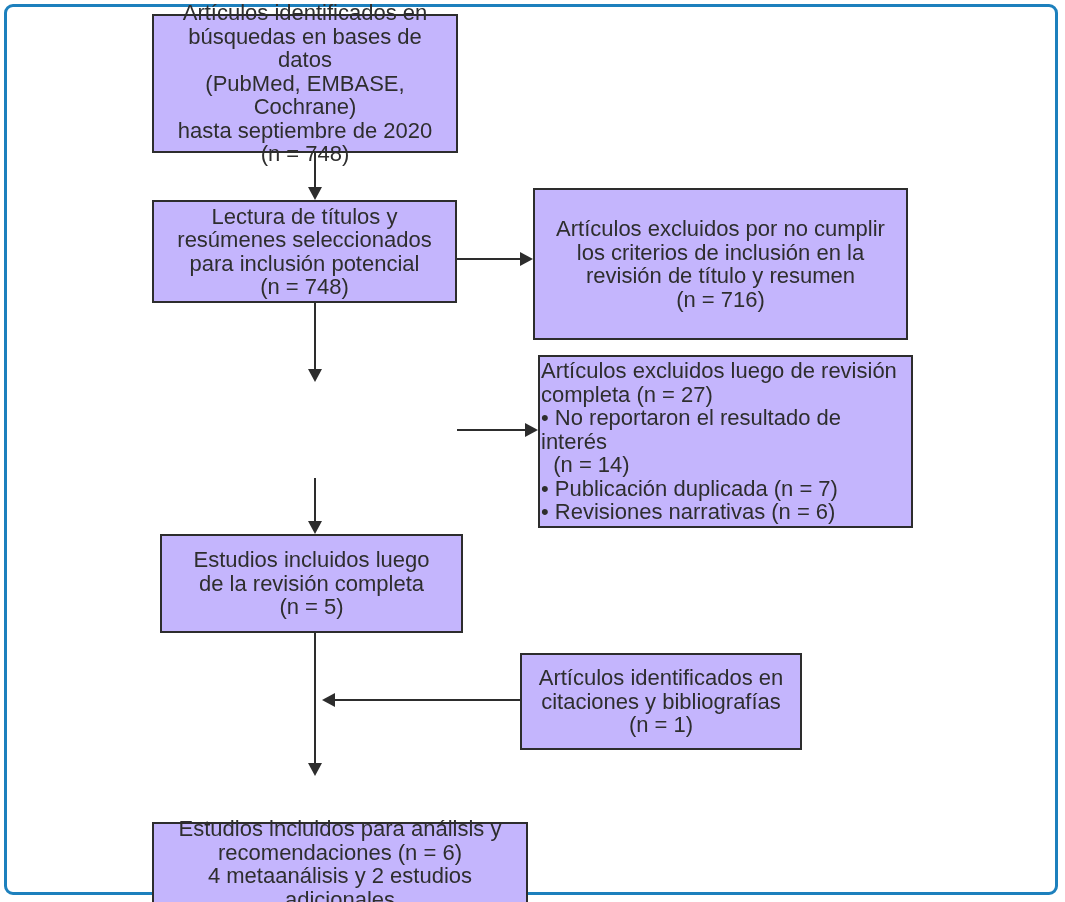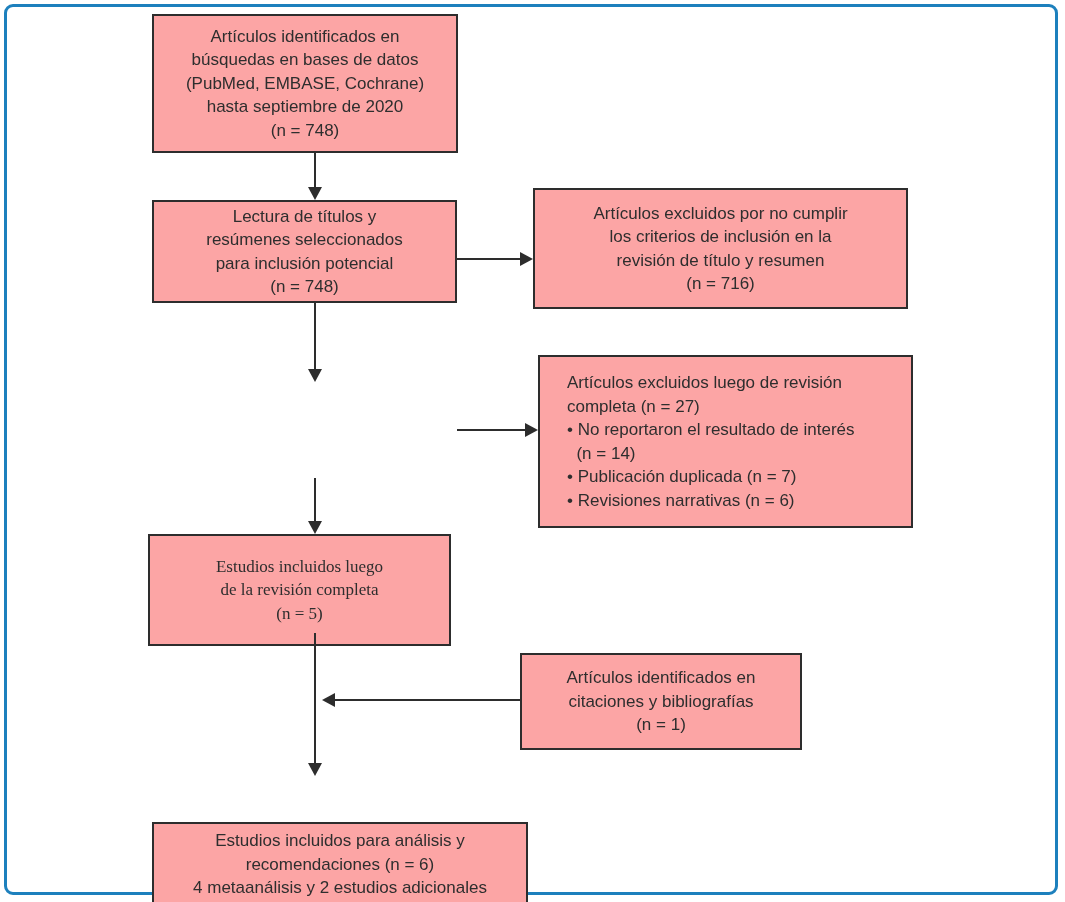--- a/index.html
+++ b/index.html
@@ -23,36 +23,36 @@
     height: 891px;
     border: 3px solid #1d80bd;
     border-radius: 9px;
     background: #ffffff;
     box-sizing: border-box;
   }
   .fbox {
     position: absolute;
     box-sizing: border-box;
     border: 2px solid #2d2d2d;
-    background: #fca5a5;
+    background: #c4b5fd;
     color: #2e2e2e;
-    font-size: 17px;
+    font-size: 22px;
     line-height: 23.5px;
     display: flex;
     align-items: center;
     justify-content: center;
     text-align: center;
     white-space: pre-line;
     padding: 4px 6px;
   }
   .fbox.left-align {
     text-align: left;
     justify-content: flex-start;
     white-space: pre-wrap;
-    padding-left: 27px;
+    padding-left: 1px;
     padding-right: 8px;
   }
   .vline, .hline {
     position: absolute;
     background: #2d2d2d;
   }
   .vline { width: 2px; }
   .hline { height: 2px; }
   .head {
     position: absolute;
@@ -86,34 +86,34 @@
 búsquedas en bases de datos
 (PubMed, EMBASE, Cochrane)
 hasta septiembre de 2020
 (n = 748)</div>
 
   <div class="fbox" style="left:152px; top:200px; width:305px; height:103px;">Lectura de títulos y
 resúmenes seleccionados
 para inclusión potencial
 (n = 748)</div>
 
-  <div class="fbox" style="left:533px; top:188px; width:375px; height:121px;">Artículos excluidos por no cumplir
+  <div class="fbox" style="left:533px; top:188px; width:375px; height:152px;">Artículos excluidos por no cumplir
 los criterios de inclusión en la
 revisión de título y resumen
 (n = 716)</div>
 
 
   <div class="fbox left-align" style="left:538px; top:355px; width:375px; height:173px;">Artículos excluidos luego de revisión
 completa (n = 27)
 • No reportaron el resultado de interés
   (n = 14)
 • Publicación duplicada (n = 7)
 • Revisiones narrativas (n = 6)</div>
 
-  <div class="fbox" style="left:148px; top:534px; width:303px; height:112px;font-family:Liberation Serif, serif;">Estudios incluidos luego
+  <div class="fbox" style="left:160px; top:534px; width:303px; height:99px;">Estudios incluidos luego
 de la revisión completa
 (n = 5)</div>
 
   <div class="fbox" style="left:520px; top:653px; width:282px; height:97px;">Artículos identificados en
 citaciones y bibliografías
 (n = 1)</div>
 
   <div class="fbox" style="left:152px; top:776px; width:376px; height:108px;margin-top:46px;">Estudios incluidos para análisis y
 recomendaciones (n = 6)
 4 metaanálisis y 2 estudios adicionales

